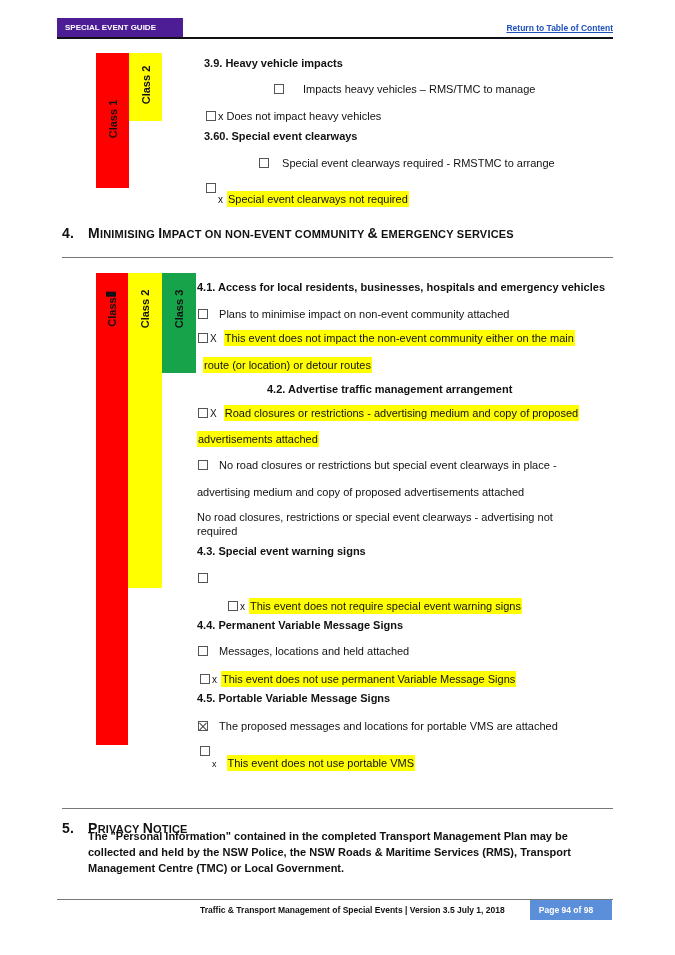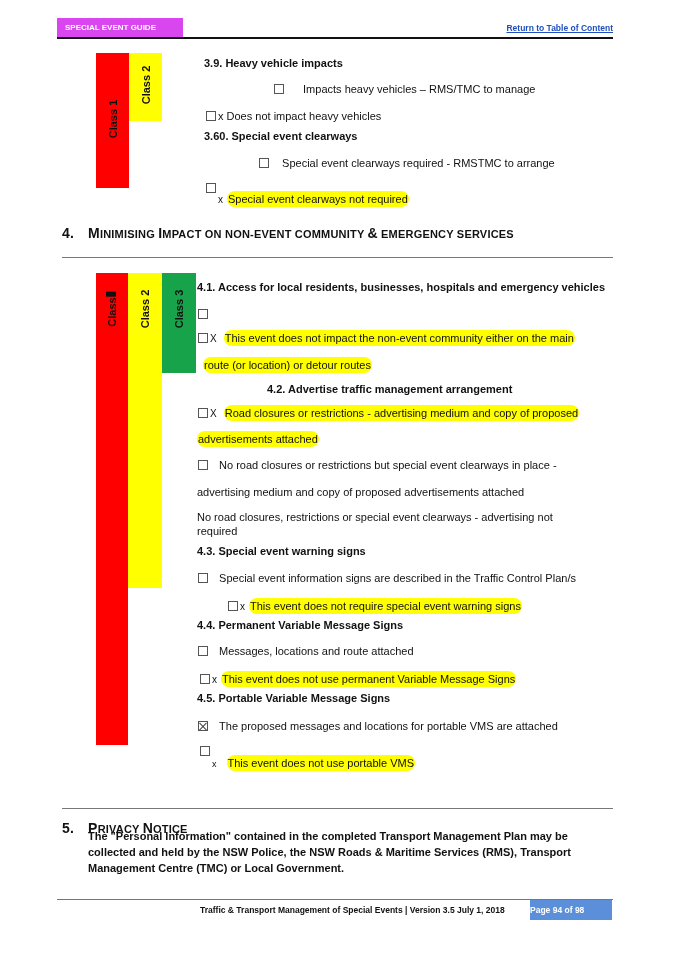--- a/index.html
+++ b/index.html
@@ -1,44 +1,44 @@
 <!DOCTYPE html>
 <html><head>
 <meta charset="utf-8">
 <style>
   html, body { margin: 0; padding: 0; background: #ffffff; }
   body { width: 675px; height: 955px; position: relative; overflow: hidden;
          font-family: "Liberation Sans", sans-serif; color: #111; }
   .abs { position: absolute; }
-  .hdr-tab { left: 57px; top: 18px; width: 126px; height: 20px; background: #d946ef;
+  .hdr-tab { left: 57px; top: 18px; width: 126px; height: 20px; background: #4c1d95;
              color: #fff; font-size: 8px; font-weight: bold; line-height: 20px; padding-left: 8px; box-sizing: border-box; }
   .hdr-line { left: 57px; top: 37px; width: 556px; height: 2px; background: #111; }
   .toc-link { right: 62px; top: 23px; font-size: 8.5px; font-weight: bold; color: #1f4fbf; text-decoration: underline; }
   .bar { position: absolute; }
   .bar-label { position: absolute; left: 50%; transform: translate(-50%, 0) rotate(-90deg);
                transform-origin: center; font-weight: bold; font-size: 11px; white-space: nowrap; color: #111; }
   .red { background: #ff0000; }
   .yellow { background: #ffff00; }
   .green { background: #16a34a; }
   .line { position: absolute; font-size: 11px; white-space: nowrap; line-height: 14px; }
   .bold { font-weight: bold; }
-  .hl { background: #ffff00; padding: 2px 1px; border-radius: 8px; }
+  .hl { background: #ffff00; padding: 2px 1px; }
   .cb { display: inline-block; width: 10px; height: 10px; border: 1px solid #555; vertical-align: -1px; margin-right: 2px; box-sizing: border-box; background: #fff; position: relative; }
   .cb.checked::before, .cb.checked::after { content: ""; position: absolute; left: -1px; top: 3.5px; width: 10px; height: 1px; background: #444; }
   .cb.checked::before { transform: rotate(45deg); }
   .cb.checked::after { transform: rotate(-45deg); }
   .mark { font-size: 10px; margin-right: 4px; }
   .sec-title { position: absolute; font-weight: bold; font-size: 14px; letter-spacing: 0.2px; }
   .sec-title .sm { font-size: 11px; }
   .rule { position: absolute; left: 62px; width: 551px; height: 1px; background: #777; }
   .para { left: 88px; top: 828px; width: 530px; font-size: 11px; line-height: 16px; font-weight: bold; white-space: normal; }
   .foot-line { left: 57px; top: 899px; width: 556px; height: 1px; background: #777; }
   .foot-text { left: 200px; top: 905px; font-size: 8.5px; font-weight: bold; }
   .foot-page { left: 530px; top: 900px; width: 82px; height: 20px; background: #5b8fd9; color: #fff;
-               font-size: 8.5px; font-weight: bold; line-height: 20px; text-align: left; padding-right: 10px; box-sizing: border-box; }
+               font-size: 8.5px; font-weight: bold; line-height: 20px; text-align: center; padding-right: 10px; box-sizing: border-box; }
   .redact { display:inline-block; width:5px; height:10px; background:#111; vertical-align:0; margin-left:1px; }
 </style>
 </head>
 <body>
 
 <div class="abs hdr-tab">SPECIAL EVENT GUIDE</div>
 <div class="abs hdr-line"></div>
 <a class="abs toc-link">Return to Table of Content</a>
 
 <div class="bar red" style="left:96px;top:53px;width:33px;height:135px;">
@@ -81,20 +81,21 @@
 <div class="bar yellow" style="left:128px;top:273px;width:34px;height:315px;">
   <span class="bar-label" style="top:30px;">Class 2</span>
 </div>
 <div class="bar green" style="left:162px;top:273px;width:34px;height:100px;">
   <span class="bar-label" style="top:30px;">Class 3</span>
 </div>
 
 <div class="line bold" style="left:197px;top:280px;">4.1. Access for local residents, businesses, hospitals and emergency vehicles</div>
 <div class="line" style="left:198px;top:307px;">
   <span class="cb"></span>
+  <span style="margin-left:6px;">Plans to minimise impact on non-event community attached</span>
 </div>
 <div class="line" style="left:198px;top:331px;">
   <span class="cb"></span><span class="mark">X</span>
   <span class="hl">This event does not impact the non-event community either on the main</span>
 </div>
 <div class="line" style="left:203px;top:358px;">
   <span class="hl">route (or location) or detour routes</span>
 </div>
 
 <div class="line bold" style="left:267px;top:382px;">4.2. Advertise traffic management arrangement</div>
@@ -109,30 +110,29 @@
   <span class="cb"></span>
   <span style="margin-left:6px;">No road closures or restrictions but special event clearways in place -</span>
 </div>
 <div class="line" style="left:197px;top:485px;">advertising medium and copy of proposed advertisements attached</div>
 <div class="line" style="left:197px;top:510px;">No road closures, restrictions or special event clearways - advertising not</div>
 <div class="line" style="left:197px;top:524px;">required</div>
 
 <div class="line bold" style="left:197px;top:544px;">4.3. Special event warning signs</div>
 <div class="line" style="left:198px;top:571px;">
   <span class="cb"></span>
-  <span style="margin-left:6px;">Special event information signs are described in the Traffic Control Plan/s</span>
 </div>
 <div class="line" style="left:200px;top:599px;padding-left:28px;">
   <span class="cb"></span><span class="mark">x</span><span class="hl">This event does not require special event warning signs</span>
 </div>
 
 <div class="line bold" style="left:197px;top:618px;">4.4. Permanent Variable Message Signs</div>
 <div class="line" style="left:198px;top:644px;">
   <span class="cb"></span>
-  <span style="margin-left:6px;">Messages, locations and route attached</span>
+  <span style="margin-left:6px;">Messages, locations and held attached</span>
 </div>
 <div class="line" style="left:200px;top:672px;">
   <span class="cb"></span><span class="mark">x</span><span class="hl">This event does not use permanent Variable Message Signs</span>
 </div>
 
 <div class="line bold" style="left:197px;top:691px;">4.5. Portable Variable Message Signs</div>
 <div class="line" style="left:198px;top:719px;">
   <span class="cb checked"></span>
   <span style="margin-left:6px;margin-top:8px;">The proposed messages and locations for portable VMS are attached</span>
 </div>

